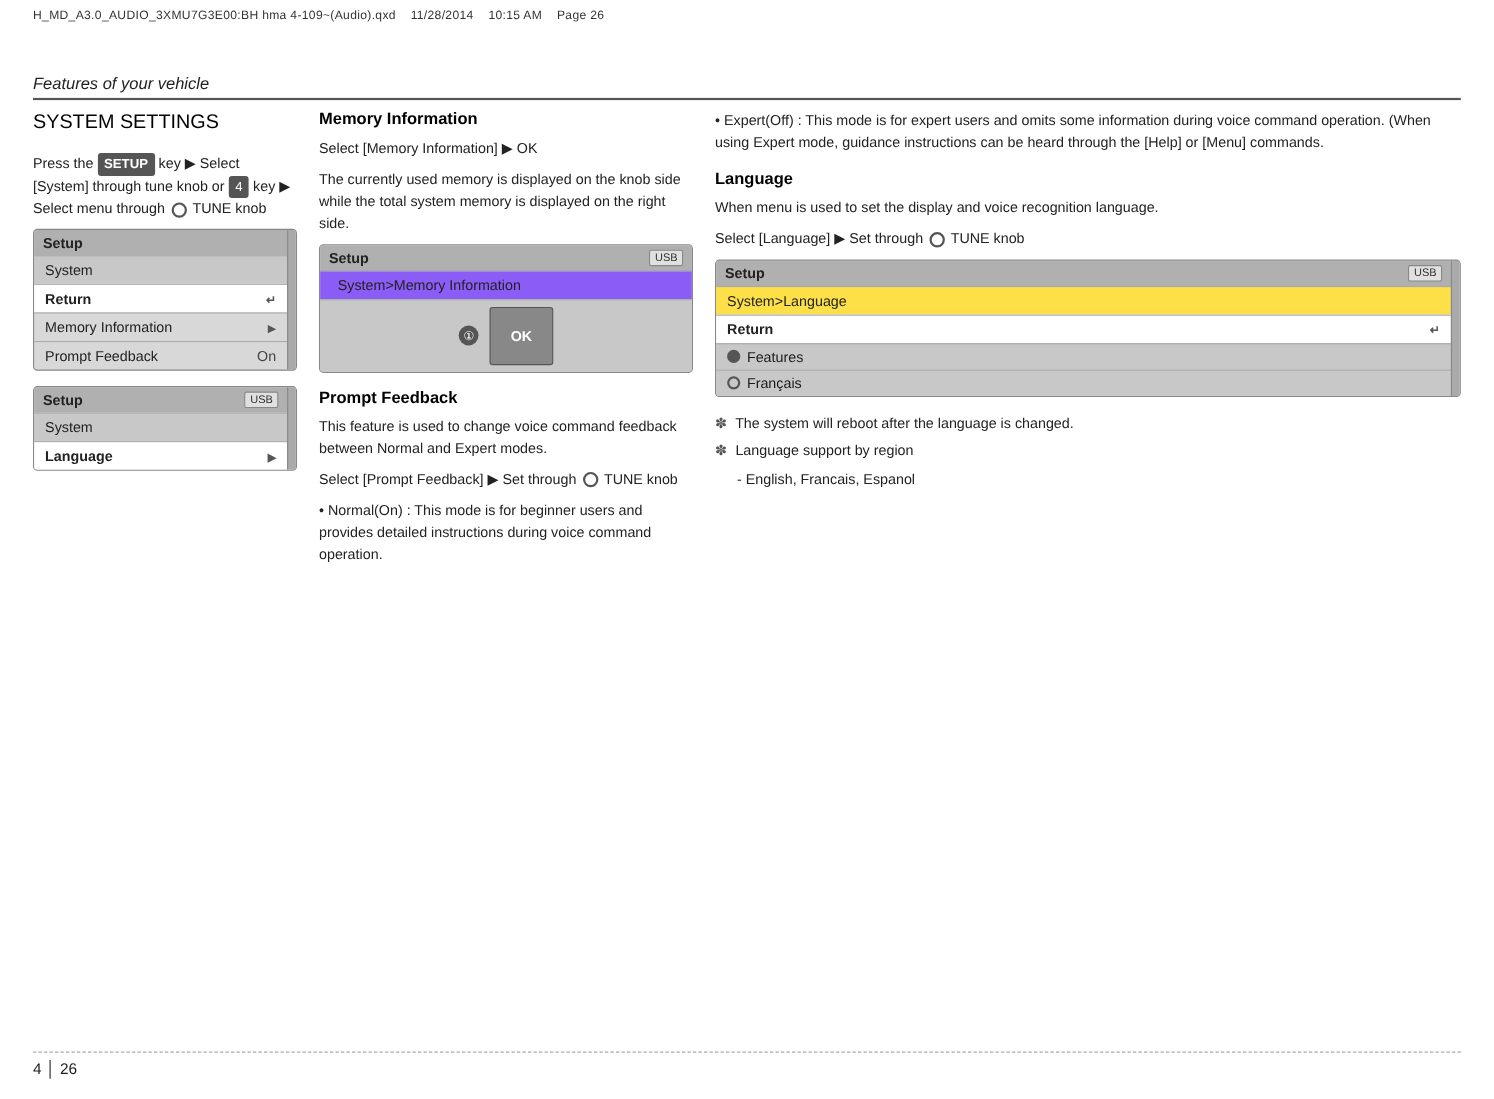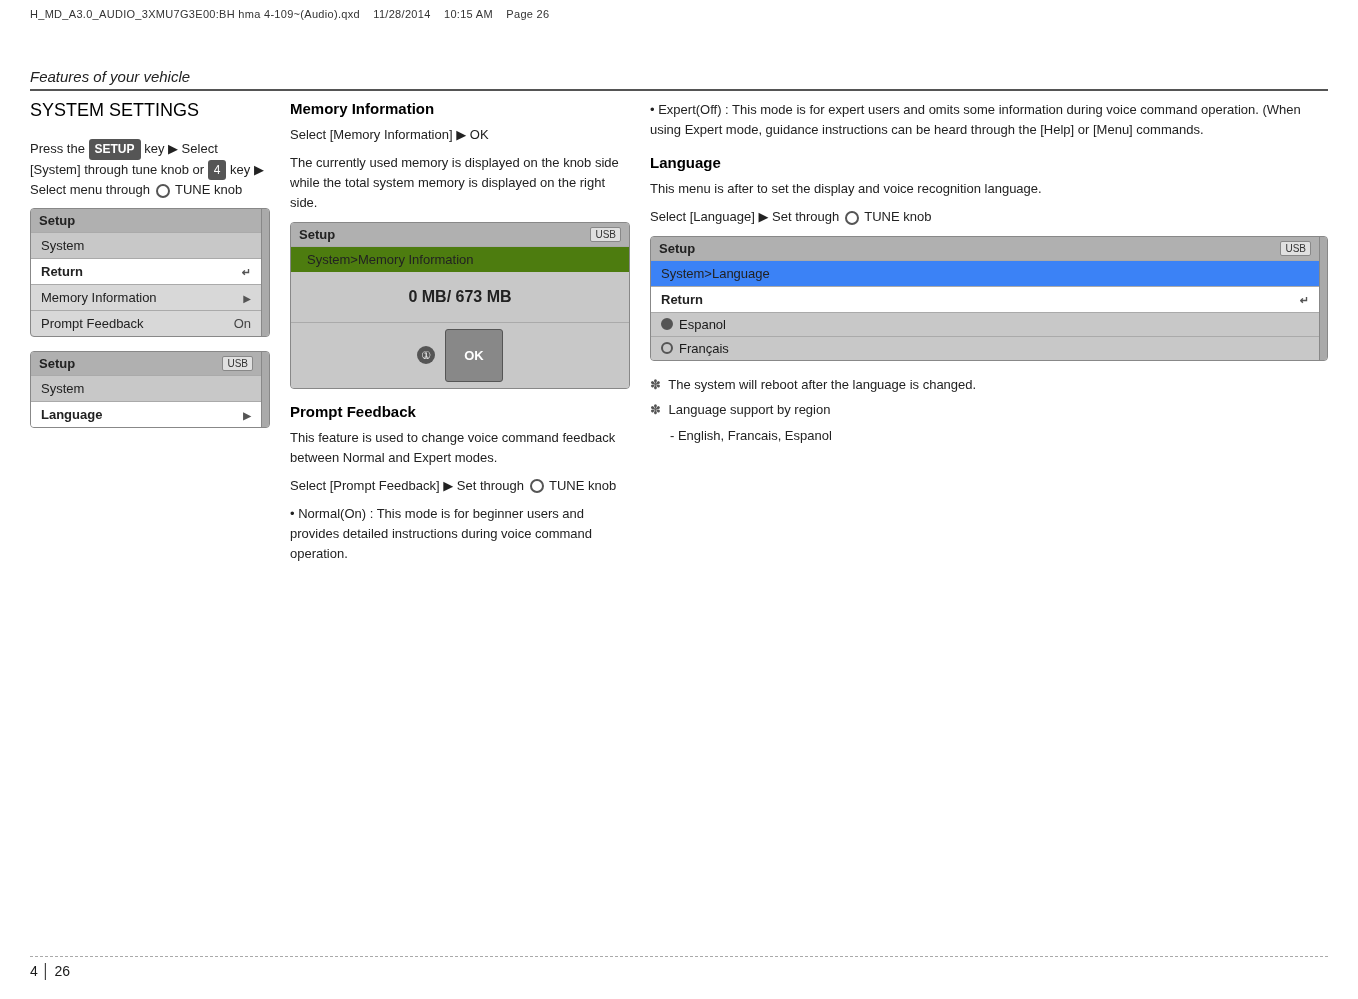--- a/index.html
+++ b/index.html
@@ -424,24 +424,23 @@
   <div class="mid-col">
     <div class="sub-heading" style="margin-top:0;">Memory Information</div>
     <div class="body-text">Select [Memory Information] ▶ OK</div>
     <div class="body-text">The currently used memory is displayed on the knob side while the total system memory is displayed on the right side.</div>
 
     <div class="memory-box">
       <div class="memory-box-header">
         <span class="setup-label">Setup</span>
         <span class="usb-badge">USB</span>
       </div>
-      <div class="ui-box-row system-row" style="background:#4d7c0f;padding-left:16px;">
+      <div class="ui-box-row system-row" style="background:#8b5cf6;padding-left:16px;">
         <span class="row-label">System&gt;Memory Information</span>
       </div>
-      <div class="memory-display">0 MB/ 673 MB</div>
       <div class="memory-ok-bar">
         <span class="circle-num">①</span>
         <button class="ok-btn">OK</button>
       </div>
     </div>
 
     <div class="sub-heading">Prompt Feedback</div>
     <div class="body-text">This feature is used to change voice command feedback between Normal and Expert modes.</div>
     <div class="body-text">
       Select  [Prompt  Feedback] ▶ Set through <span class="inline-tune"></span> TUNE knob
@@ -450,42 +449,42 @@
       • <span>Normal(On) : This mode is for beginner users and provides detailed instructions during voice command operation.</span>
     </div>
   </div>
 
   <div class="right-col">
     <div class="body-text">
       • <span>Expert(Off) : This mode is for expert users and omits some information during voice command operation. (When using Expert mode, guidance instructions can be heard through the [Help] or [Menu] commands.</span>
     </div>
 
     <div class="sub-heading">Language</div>
-    <div class="body-text">This menu is after to set the display and voice recognition language.</div>
+    <div class="body-text">When menu is used to set the display and voice recognition language.</div>
     <div class="body-text">
       Select  [Language] ▶ Set  through <span class="inline-tune"></span> TUNE knob
     </div>
 
     <div class="ui-box">
       <div class="ui-box-with-scroll">
         <div class="ui-box-inner">
           <div class="ui-box-header">
             <span class="setup-label">Setup</span>
             <span class="usb-badge">USB</span>
           </div>
-          <div class="ui-box-row system-row" style="background:#3b82f6;">
+          <div class="ui-box-row system-row" style="background:#fde047;">
             <span class="row-label">System&gt;Language</span>
           </div>
           <div class="ui-box-row selected-row">
             <span class="row-label bold">Return</span>
             <span class="row-value arrow-return"></span>
           </div>
           <div class="lang-box-row-radio">
             <span class="radio-filled"></span>
-            <span>Espanol</span>
+            <span>Features</span>
           </div>
           <div class="lang-box-row-radio">
             <span class="radio-empty"></span>
             <span>Français</span>
           </div>
         </div>
         <div class="scrollbar-strip"></div>
       </div>
     </div>
 

